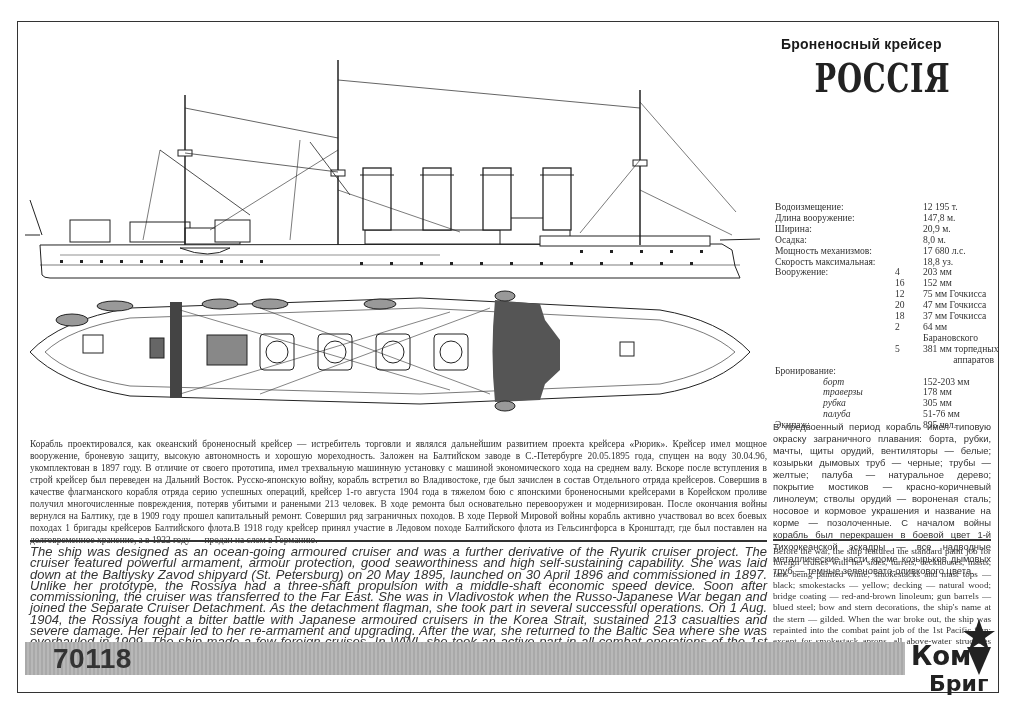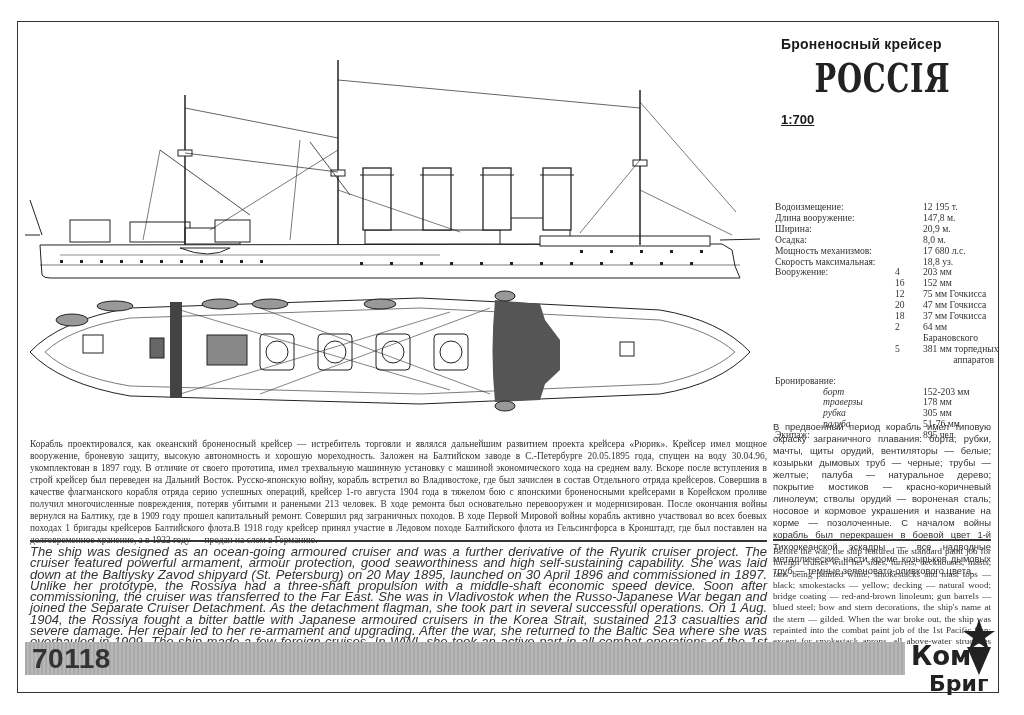--- a/index.html
+++ b/index.html
@@ -18,32 +18,31 @@
   .spec-row .v{flex:1;}
   .spec-row .ki{width:148px;padding-left:48px;box-sizing:border-box;font-style:italic;}
   .spec-row .kf{width:148px;}
   .drawing{position:absolute;}
   .text-ru{position:absolute;left:30px;top:438px;width:737px;font-family:"Liberation Serif",serif;font-size:9.4px;line-height:12px;text-align:justify;color:#333;}
   .text-paint-ru{position:absolute;left:773px;top:421px;width:218px;font-size:9.4px;line-height:12px;text-align:justify;color:#333;}
   .rule{position:absolute;height:2px;background:#333;}
   .text-en{position:absolute;left:30px;top:546px;width:737px;font-size:13px;line-height:11.3px;text-align:justify;color:#333;font-style:italic;}
   .text-paint-en{position:absolute;left:773px;top:546px;width:218px;font-family:"Liberation Serif",serif;font-size:9.1px;line-height:11.3px;text-align:justify;color:#333;}
   .footer-band{position:absolute;left:25px;top:642px;width:880px;height:33px;background:repeating-linear-gradient(90deg,#a9a9a9 0 2px,#b8b8b8 2px 4px);}
-  .catalog{position:absolute;left:32px;top:643px;font-size:28px;font-weight:bold;color:#333;letter-spacing:0.5px;}
+  .catalog{position:absolute;left:53px;top:643px;font-size:28px;font-weight:bold;color:#333;letter-spacing:0.5px;}
   .brand{position:absolute;left:907px;top:617px;width:90px;height:80px;}
 </style>
 </head>
 <body>
 
 <div class="frame"></div>
 
 <div class="title-block">
   <div class="subtitle-ru">Броненосный крейсер</div>
   <div class="ship-name-ru">РОССІЯ</div>
-  <div class="scale">1:700</div>
 </div>
 
 <div class="specs">
   <div class="spec-row">
       <span class="k">Водоизмещение:</span>
       <span class="n"></span>
       <span class="v">12 195 т.</span>
     </div>
   <div class="spec-row">
       <span class="k">Длина вооружение:</span>
@@ -105,21 +104,21 @@
       <span class="k"></span>
       <span class="n">5</span>
       <span class="v">381 мм торпедных</span>
     </div>
   <div class="spec-row">
       <span class="k"></span>
       <span class="n"></span>
       <span class="v" style="text-align:right;padding-right:6px;font-family:Liberation Serif, serif;">аппаратов</span>
     </div>
 
-  <div class="spec-row" style="margin-top:10px;align-items:center;">
+  <div class="spec-row" style="align-items:center;">
       <span class="kf">Бронирование:</span>
     </div>
   <div class="spec-row">
       <span class="ki">борт</span>
       <span class="v">152-203 мм</span>
     </div>
   <div class="spec-row">
       <span class="ki">траверзы</span>
       <span class="v">178 мм</span>
     </div>

